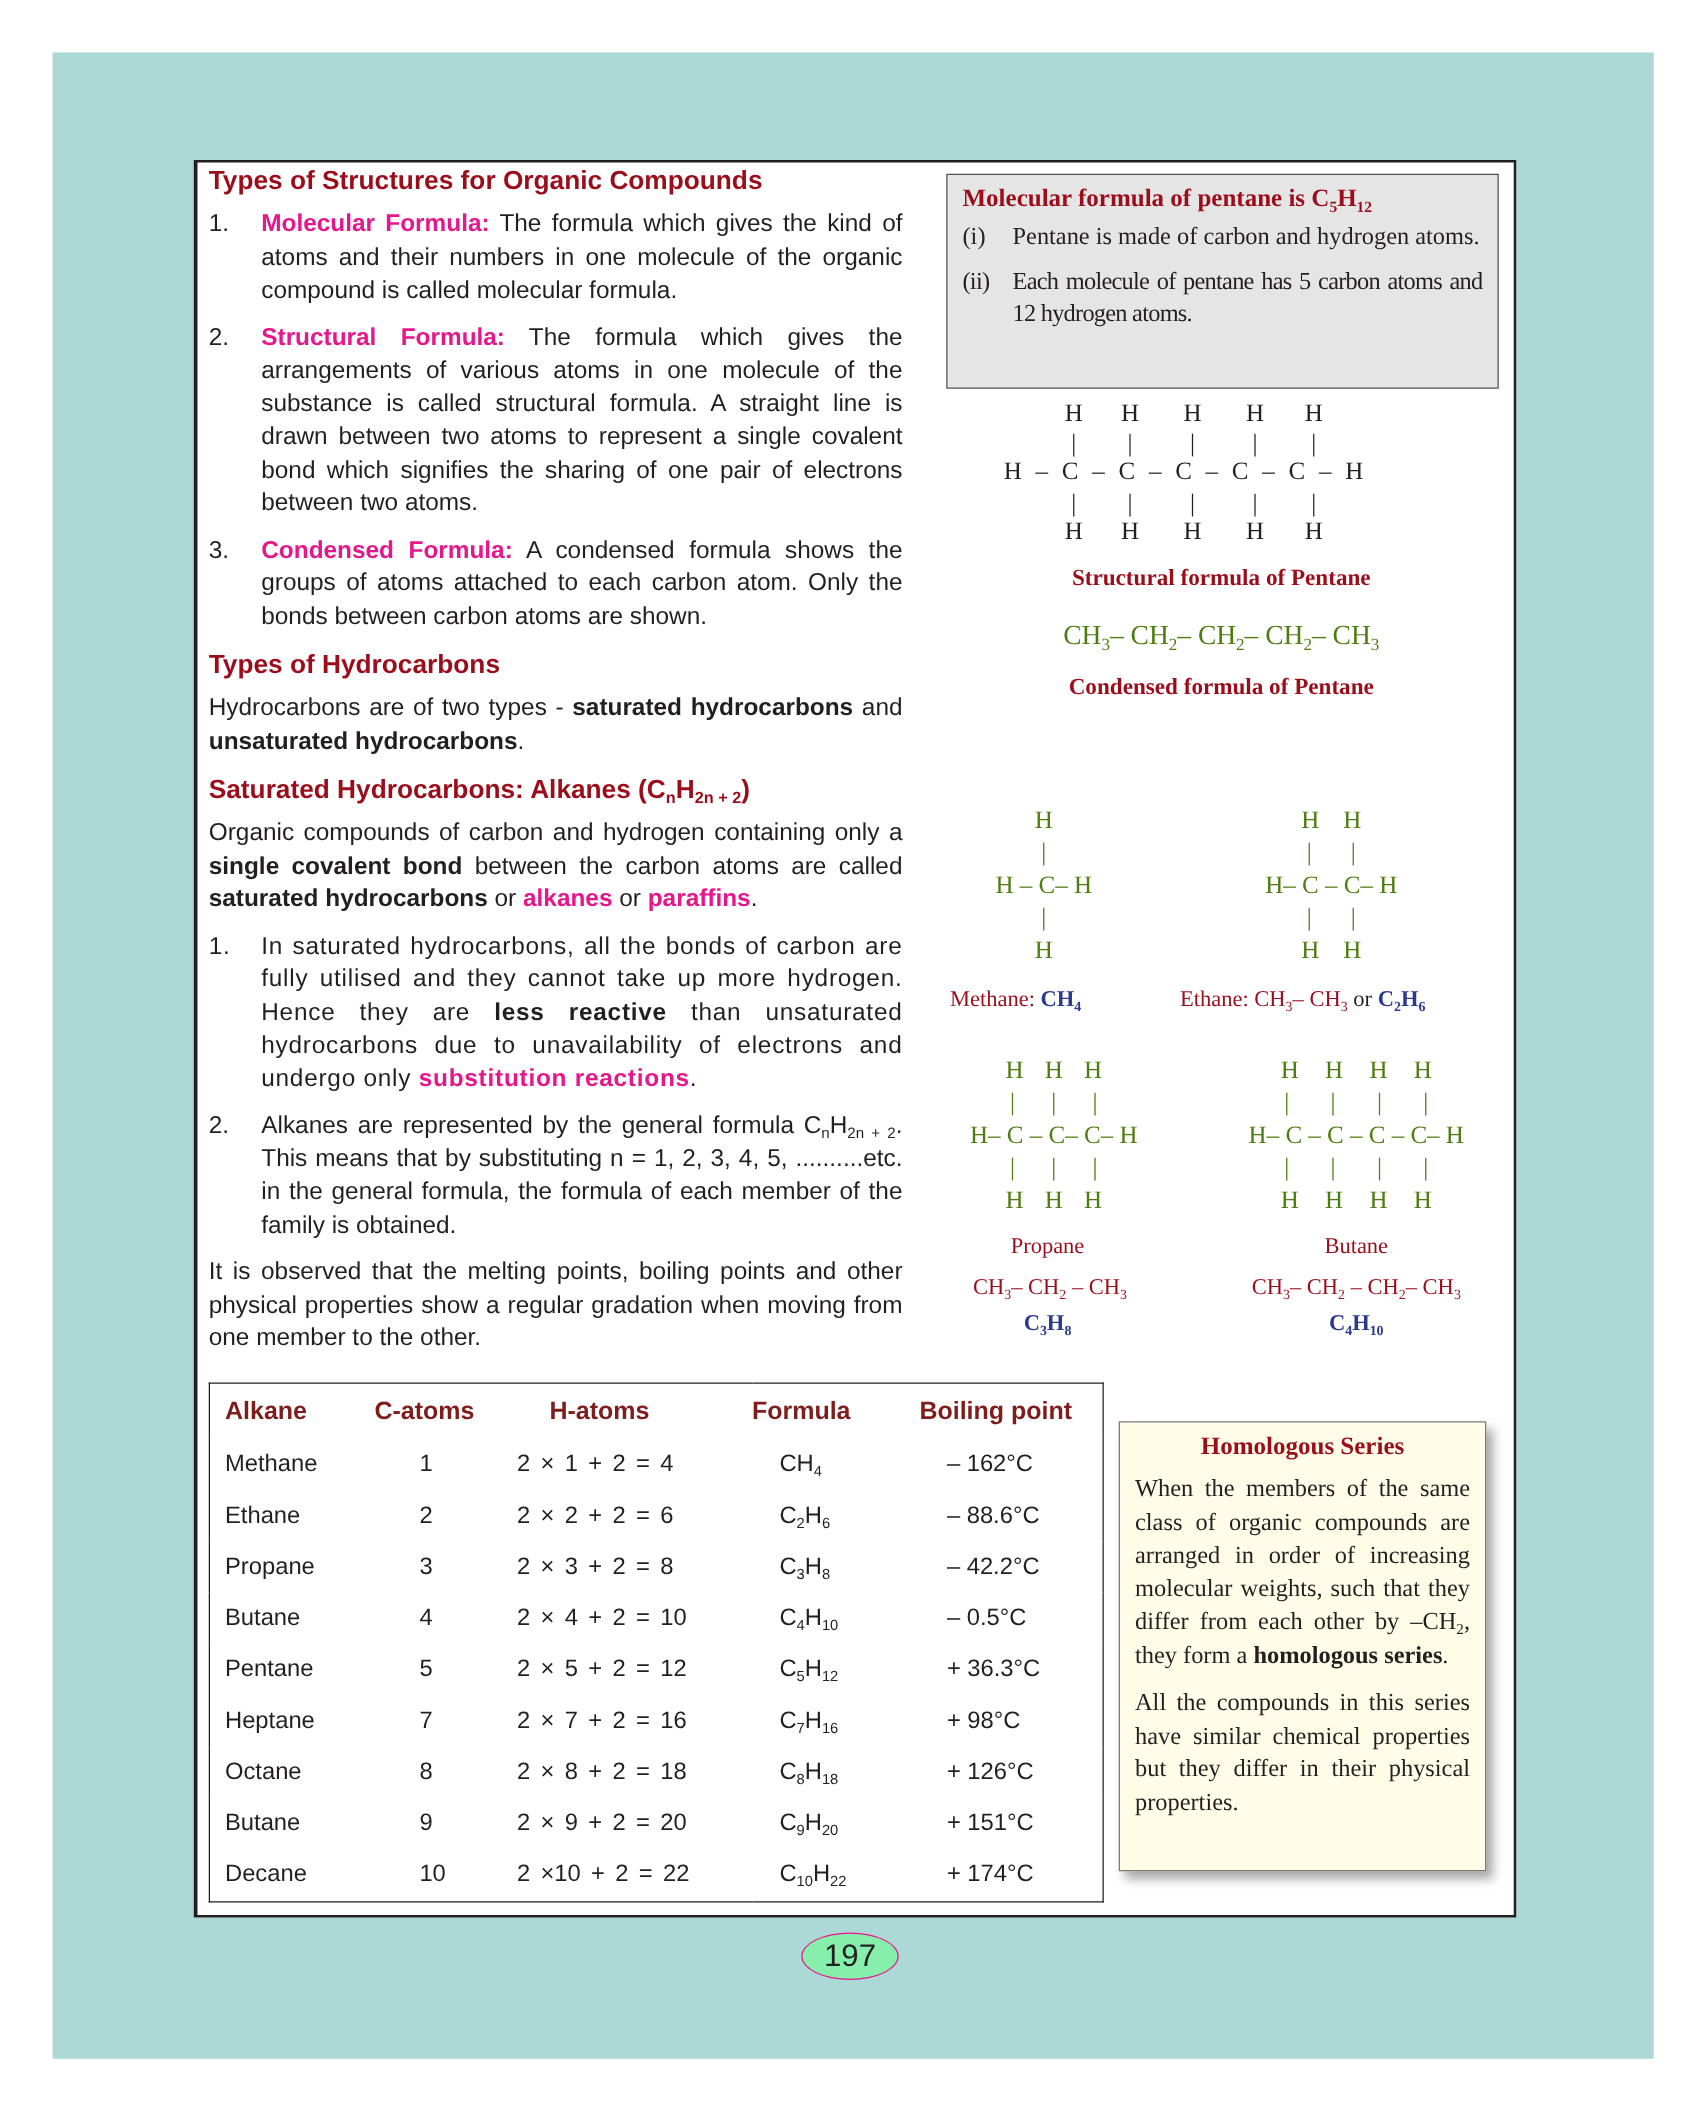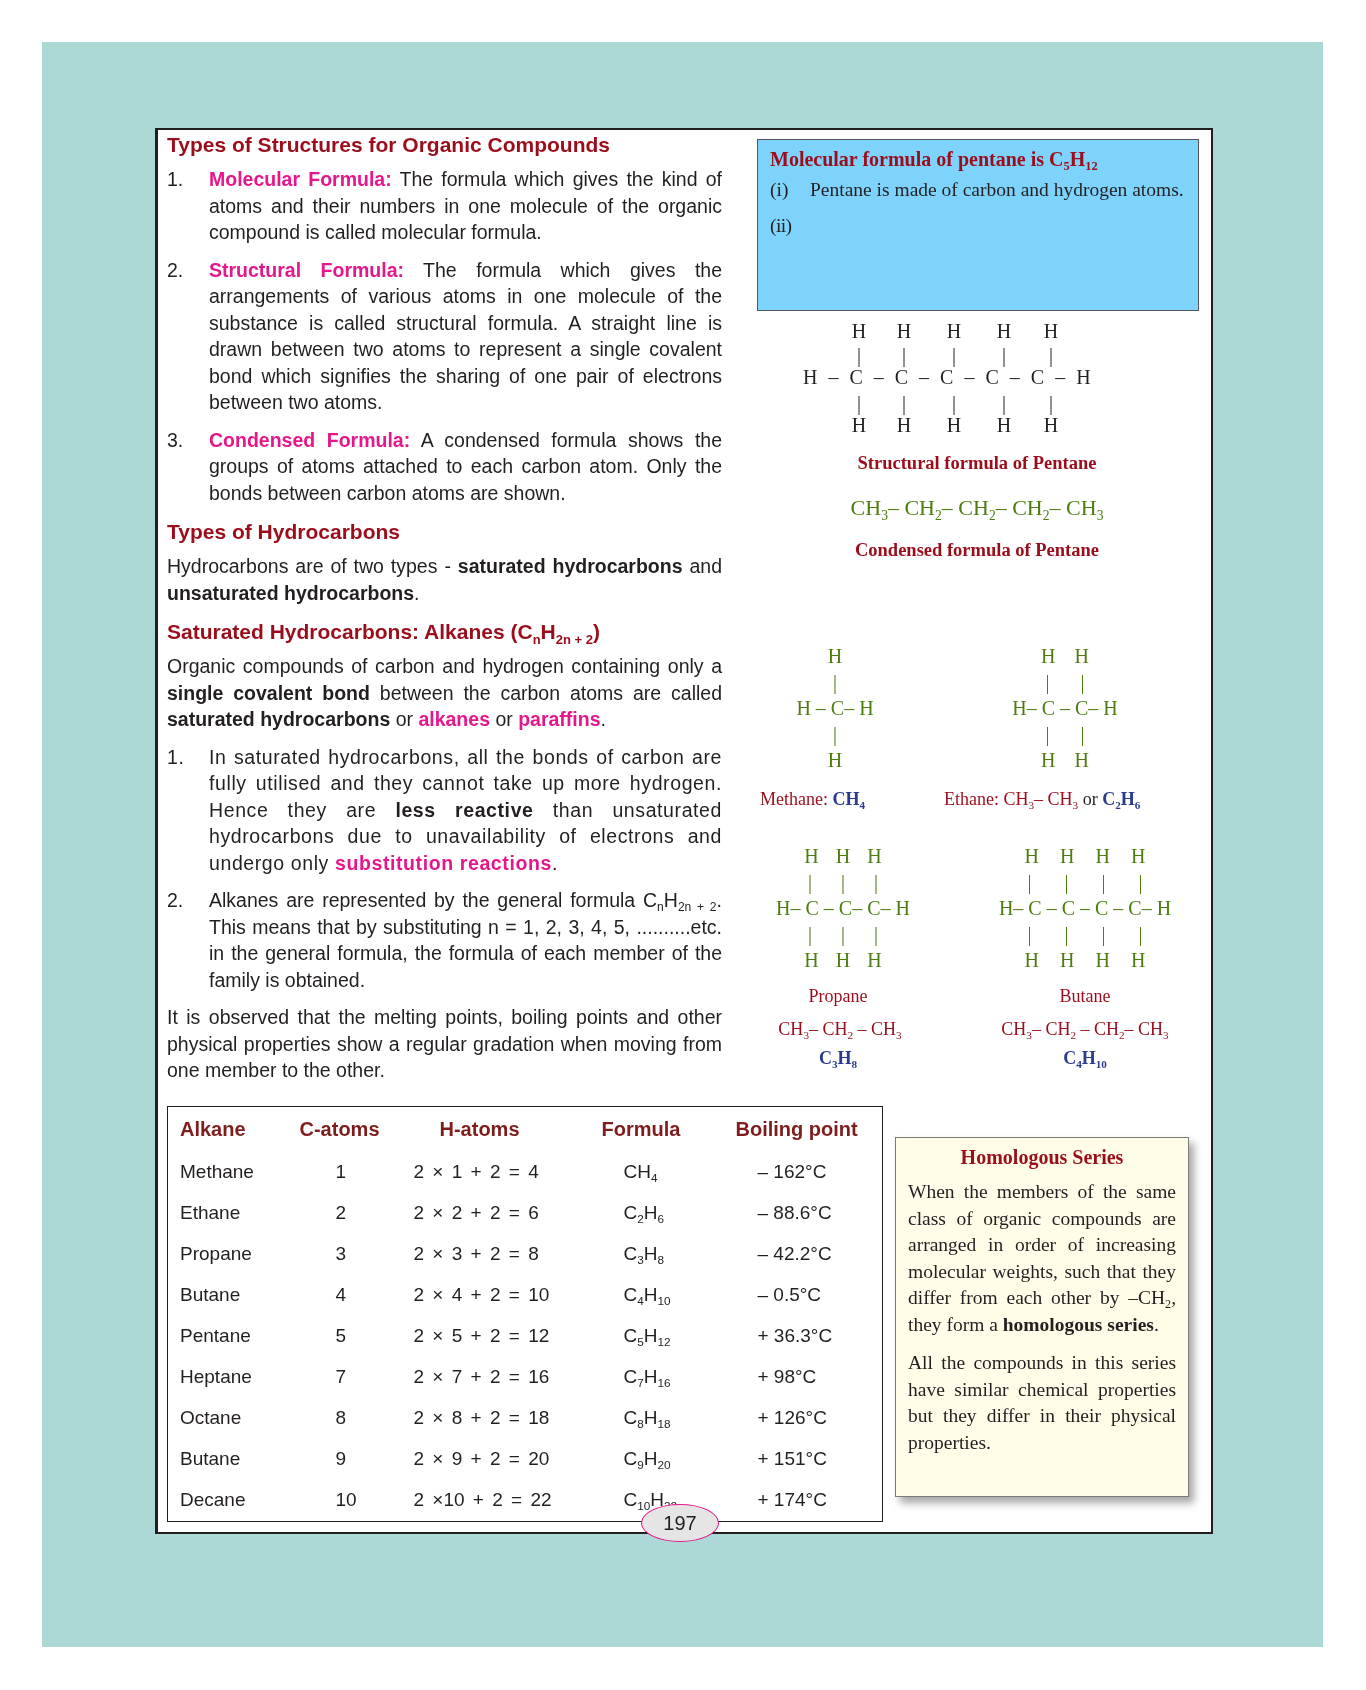--- a/index.html
+++ b/index.html
@@ -8,37 +8,37 @@
   .frame { position:absolute; left:155px; top:128px; width:1053px; height:1402px; background:#fff; border:2px solid #231f20; border-left-width:3px; }
   .abs { position:absolute; }
   .serif { font-family:"Liberation Serif", serif; }
   .h2 { color:#9b0d1b; font-weight:bold; font-size:21px; }
   .p { font-size:19.5px; line-height:26.5px; text-align:justify; }
   .pink { color:#e6168b; font-weight:bold; }
   .b { font-weight:bold; }
   .num { position:absolute; left:0; }
   .item { position:relative; padding-left:42px; }
   sub { font-size:0.62em; vertical-align:-0.35em; line-height:0; }
-  .box1 { position:absolute; left:757px; top:139px; width:440px; height:170px; border:1px solid #555; background:#7dd3fc; }
+  .box1 { position:absolute; left:757px; top:139px; width:440px; height:170px; border:1px solid #555; background:#e5e5e5; }
   .box1 .t { color:#9b0d1b; font-weight:bold; font-size:20px; margin:8px 0 0 12px; }
   .box1 .li { font-size:19.5px; line-height:26px; position:relative; padding-left:40px; margin:0 12px 0 12px; text-align:justify; }
   .box1 .li .n { position:absolute; left:0; }
   .chem { font-family:"Liberation Serif", serif; font-size:20px; color:#4d7c0f; }
   .cap { color:#9b0d1b; font-family:"Liberation Serif", serif; font-size:18px; text-align:center; }
   .capb { color:#9b0d1b; font-family:"Liberation Serif", serif; font-size:18.5px; font-weight:bold; text-align:center; }
   .blue { color:#2b3a8f; font-weight:bold; }
   .grid { position:absolute; display:grid; font-family:"Liberation Serif", serif; font-size:20px; text-align:center; }
   .grid span { display:block; }
   table.alk { position:absolute; left:167px; top:1106px; width:716px; height:416px; border:1px solid #231f20; border-collapse:collapse; font-size:19px; }
   table.alk th { color:#7f1d1d; font-weight:bold; font-size:20px; text-align:left; padding:0; height:44px; }
   table.alk td { padding:0; height:37.5px; }
   .homo { position:absolute; left:895px; top:1137px; width:292px; height:358px; background:#fffde8; border:1px solid #7a7a7a; box-shadow:5px 6px 8px rgba(0,0,0,0.35); font-family:"Liberation Serif", serif; }
   .homo .t { color:#9b0d1b; font-weight:bold; font-size:20px; text-align:center; margin-top:8px; }
   .homo p { font-size:19.5px; line-height:26.5px; text-align:justify; margin:8px 12px 0 12px; }
-  .pgnum { position:absolute; left:641px; top:1504px; width:76px; height:36px; border:1.5px solid #e6168b; border-radius:50%; background:#e5e5e5; text-align:center; line-height:36px; font-size:20px; }
+  .pgnum { position:absolute; left:641px; top:1546px; width:76px; height:36px; border:1.5px solid #e6168b; border-radius:50%; background:#86efac; text-align:center; line-height:36px; font-size:25px; }
 </style>
 </head>
 <body>
 
 <div class="teal"></div>
 <div class="frame"></div>
 
 <div class="abs" style="left:167px; top:133px; width:555px;">
   <div class="h2">Types of Structures for Organic Compounds</div>
 
@@ -76,21 +76,21 @@
   </div>
 
   <div class="p" style="margin-top:11px;">It is observed that the melting points, boiling points and other physical properties show a regular gradation when moving from one member to the other.</div>
 </div>
 
 <div class="box1 serif">
   <div class="t">
     <span>Molecular formula of pentane is C</span><sub>5</sub><span>H</span><sub>12</sub>
   </div>
   <div class="li" style="margin-top:6px;"><span class="n">(i)</span><span>Pentane is made of carbon and hydrogen atoms.</span></div>
-  <div class="li" style="margin-top:10px; letter-spacing:-0.6px;"><span class="n">(ii)</span></div>
+  <div class="li" style="margin-top:10px; letter-spacing:-0.6px;"><span class="n">(ii)</span><span>Each molecule of pentane has 5 carbon atoms and 12 hydrogen atoms.</span></div>
 </div>
 
 <div class="grid" style="left:803px; top:320px; width:290px; grid-template-columns:36px 40px 50px 50px 50px 44px 20px; grid-template-rows:24px 22px 26px 22px 24px;">
   <span></span>
     <span>H</span>
     <span>H</span>
     <span>H</span>
     <span>H</span>
     <span>H</span>
     <span></span>

